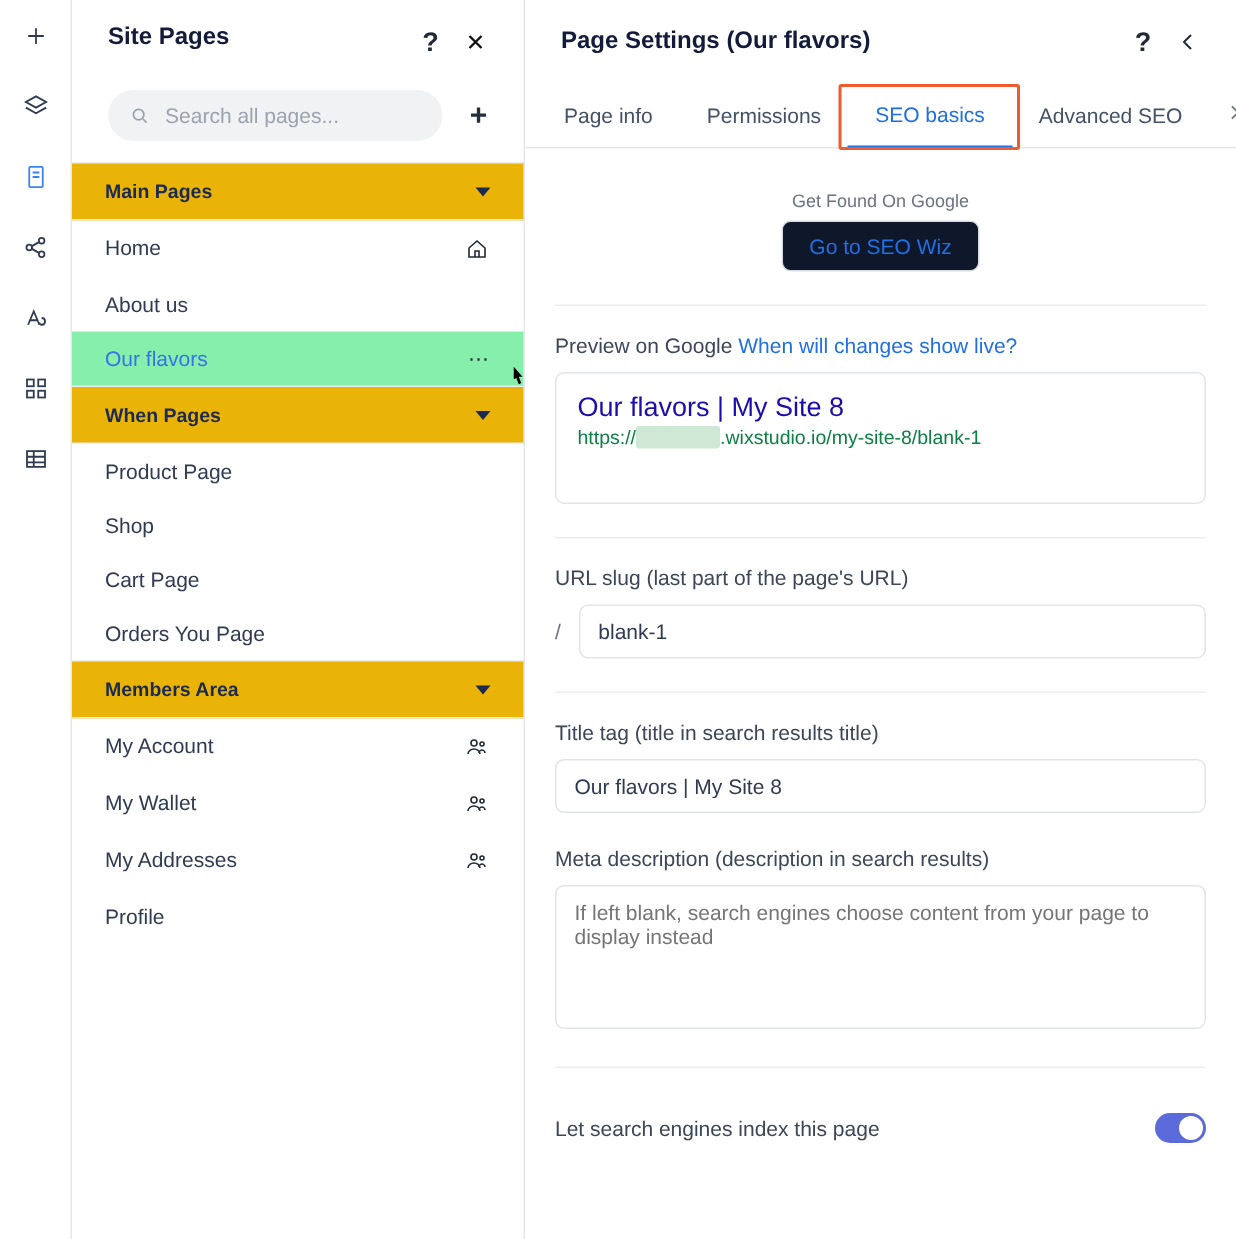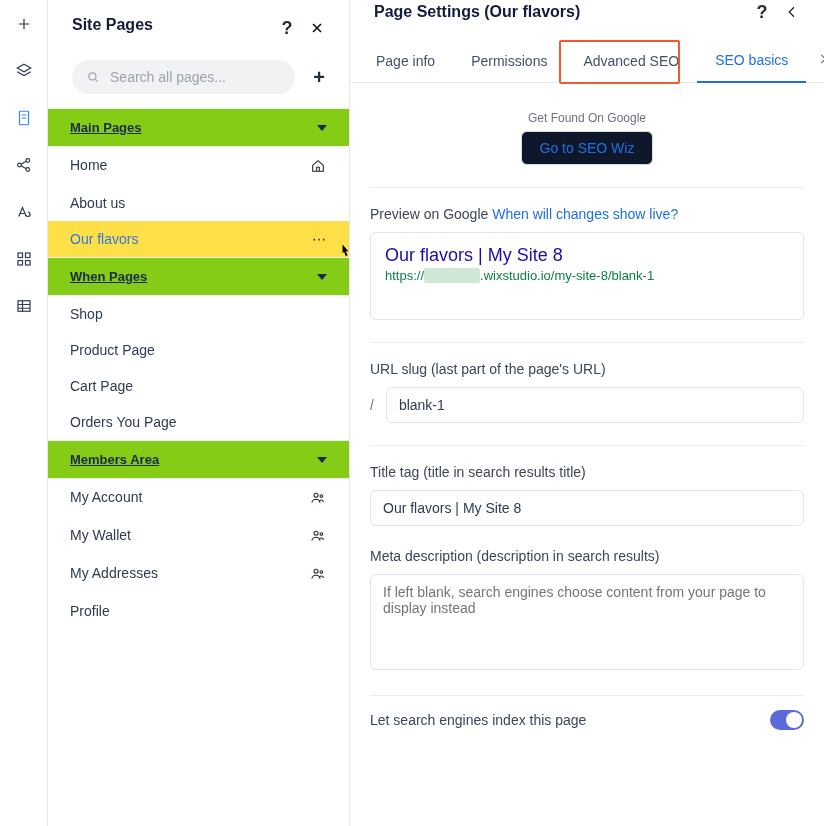--- a/index.html
+++ b/index.html
@@ -85,50 +85,49 @@
     color: #6b7280;
   }
   .search-box input::placeholder { color: #9ca3af; }
   .add-page {
     width: 20px; height:20px; display:flex; align-items:center; justify-content:center;
     font-size: 20px; font-weight: 600;
     cursor: pointer;
   }
 
   .section-header {
-    background: #84cc16;
+    background: #eab308;
     padding: 11px 22px;
     font-weight: 700;
     font-size: 13px;
     color: #1b2a4e;
     display: flex;
     align-items: center;
     border-top: 1px solid #eceef1;
     border-bottom: 1px solid #eceef1;
-    text-decoration: underline;
   }
   .section-header .spacer { flex: 1; }
   .caret-down {
     width: 0; height: 0;
     border-left: 5px solid transparent;
     border-right: 5px solid transparent;
     border-top: 6px solid #1b2a4e;
   }
 
   .page-item {
     display: flex;
     align-items: flex-start;
     padding: 10px 22px;
     font-size: 14px;
     color: #2e3b52;
     cursor: pointer;
   }
   .page-item .label { flex: 1; }
   .page-item.selected {
-    background: #fde047;
+    background: #86efac;
     color: #3773e8;
   }
   .page-icon {
     width: 18px; height: 18px; display:flex; align-items:center; justify-content:center;
     color: #1f2937;
   }
   .page-icon svg { width:16px; height:16px; stroke: currentColor; fill:none; stroke-width:1.6; }
 
   .more-dots {
     font-size: 14px;
@@ -139,21 +138,21 @@
   
   .settings-panel {
     flex: 1;
     display: flex;
     flex-direction: column;
     min-width: 0;
   }
   .settings-header {
     display: flex;
     align-items: center;
-    padding: 0 20px 14px 24px;
+    padding: 16px 20px 14px 24px;
   }
   .settings-title {
     font-size: 16px;
     font-weight: 700;
     color: #131b3a;
     flex: 1;
   }
 
   .tabs {
     display: flex;
@@ -269,21 +268,21 @@
     resize: none;
     height: 96px;
     font-family: inherit;
     color: #8b93a3;
   }
 
   .field-block { margin-bottom: 22px; }
 
   .index-row {
     display:flex; align-items:center;
-    padding-top: 14px;
+    padding-top: 30px;
     border-top: 1px solid #ecedf1;
   }
   .index-row .lbl { flex:1; font-size:14px; color:#3b4657; }
 
   .toggle {
     width: 34px; height: 20px;
     background: #5b6bdb;
     border-radius: 999px;
     position: relative;
     cursor: pointer;
@@ -396,24 +395,24 @@
         </svg>
     </span>
   </div>
 
   <div class="section-header">
     <span>When Pages</span>
     <span class="spacer"></span>
     <span class="caret-down"></span>
   </div>
   <div class="page-item">
+    <span class="label">Product Page</span>
+  </div>
+  <div class="page-item">
     <span class="label">Shop</span>
-  </div>
-  <div class="page-item">
-    <span class="label">Product Page</span>
   </div>
   <div class="page-item">
     <span class="label">Cart Page</span>
   </div>
   <div class="page-item">
     <span class="label">Orders You Page</span>
   </div>
 
   <div class="section-header">
     <span>Members Area</span>
@@ -465,22 +464,22 @@
     <div class="hdr-icon">
       <svg viewBox="0 0 24 24" stroke="#1f2937" stroke-width="2" fill="none">
           <path d="M15 5l-7 7 7 7"></path>
         </svg>
     </div>
   </div>
 
   <div class="tabs">
     <div class="tab">Page info</div>
     <div class="tab">Permissions</div>
+    <div class="tab active" id="tab-seo">SEO basics</div>
     <div class="tab">Advanced SEO</div>
-    <div class="tab active" id="tab-seo">SEO basics</div>
     <div class="tabs-arrow">
       <svg viewBox="0 0 24 24" width="14" height="14" stroke="#6b7280" stroke-width="2" fill="none">
           <path d="M9 5l7 7-7 7"></path>
         </svg>
     </div>
     <div class="tab-highlight-box" id="seo-highlight" style="left: 209px; width: 121px;"></div>
   </div>
 
   <div class="settings-body">
     <div class="intro-small">Get Found On Google</div>

